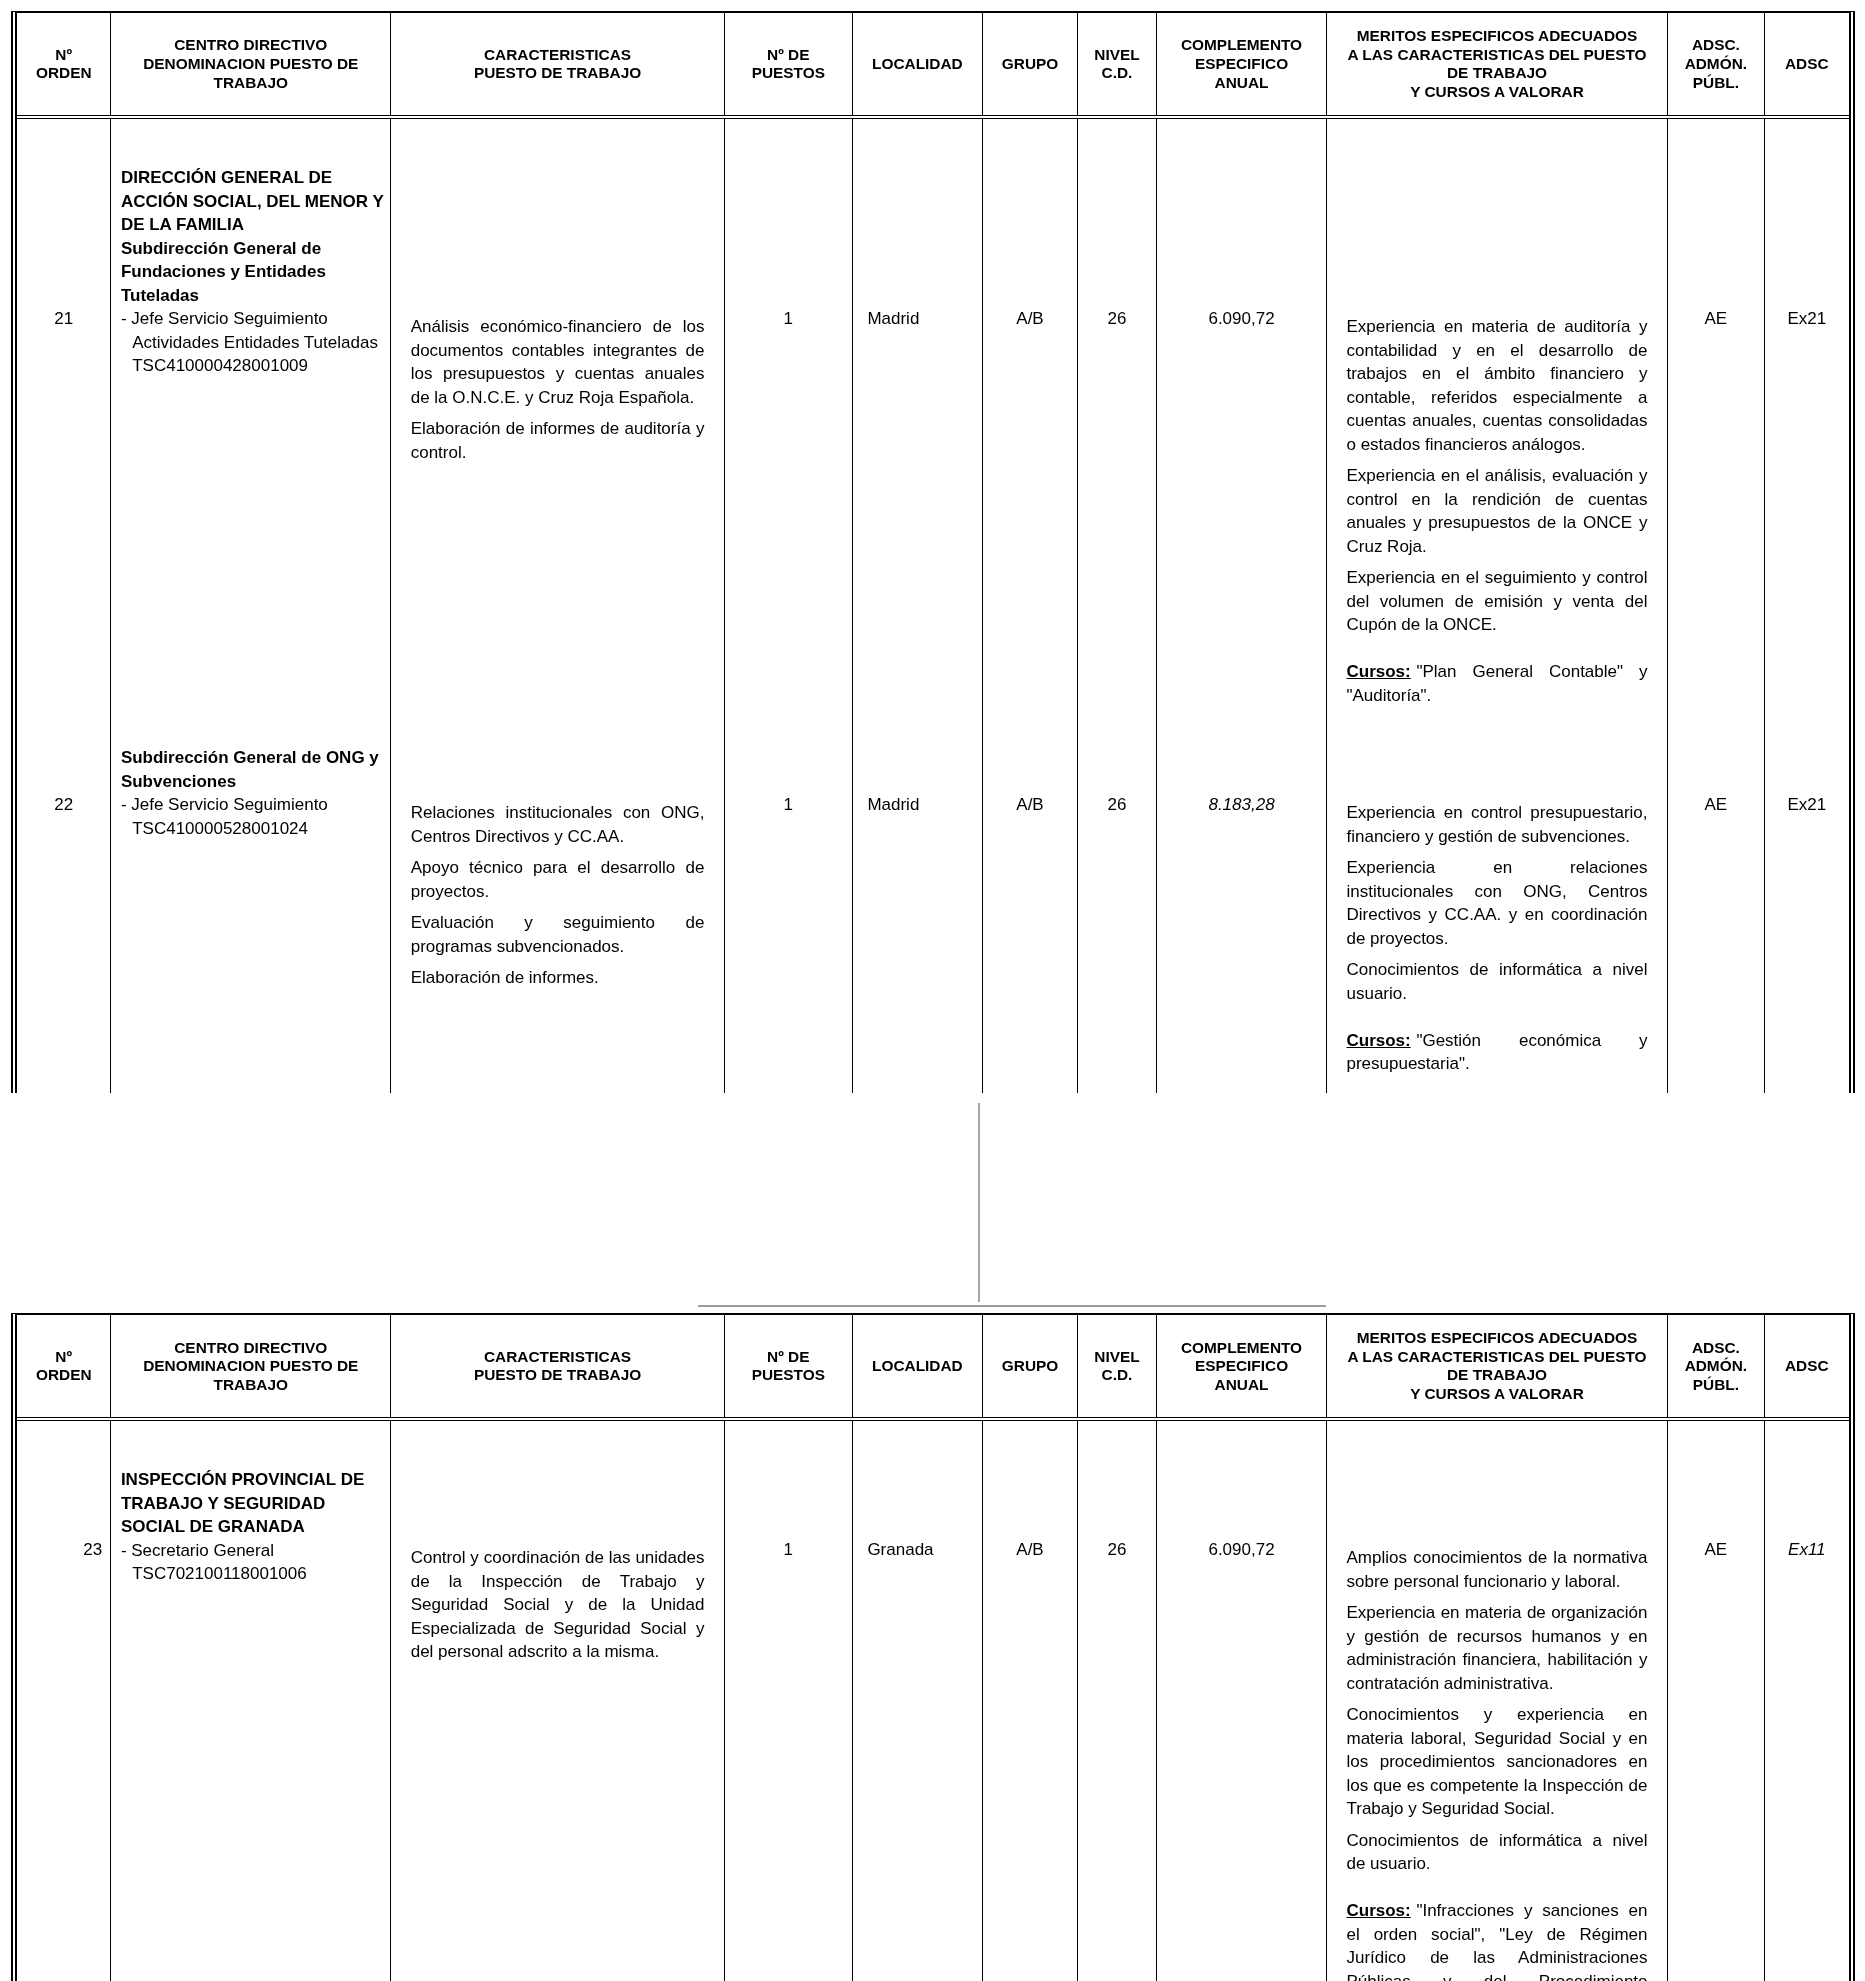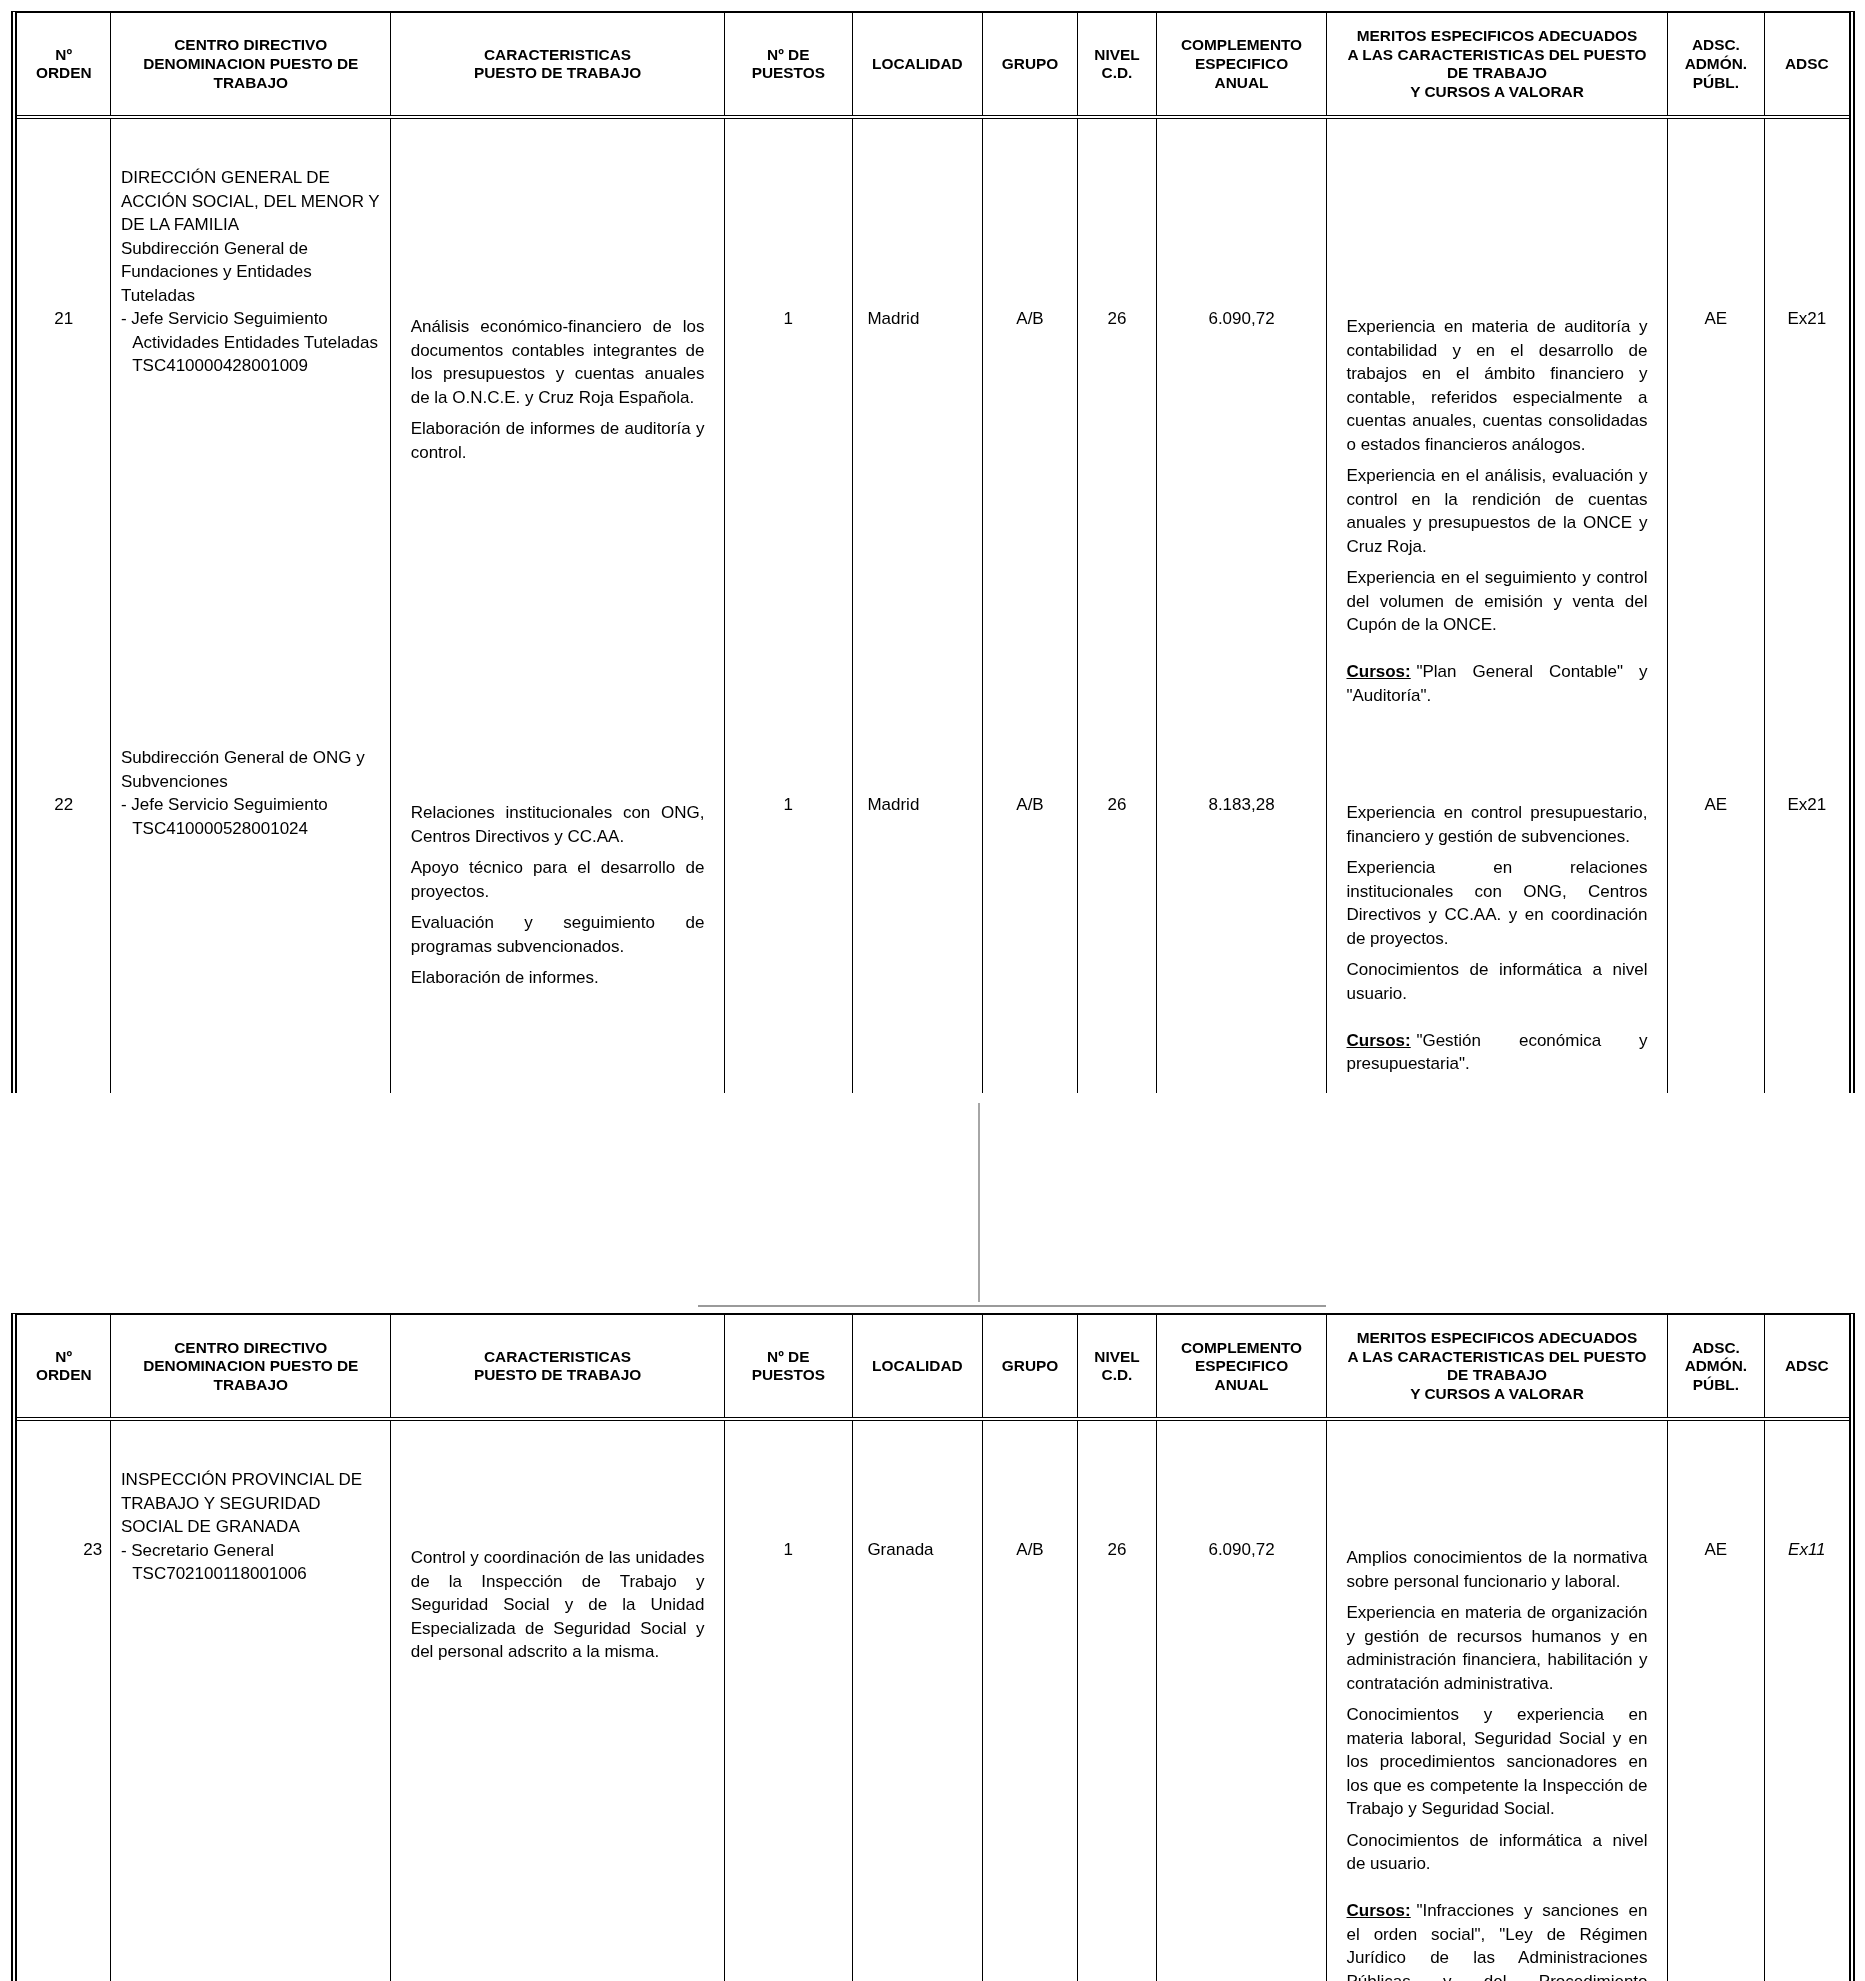--- a/index.html
+++ b/index.html
@@ -48,21 +48,21 @@
   td.cell-caract, td.cell-meritos { padding-left: 11.3px; padding-right: 11.3px; }
 
   tr.row-first > td { padding-top: 47px; }
   tr.row-next  > td { padding-top: 31px; }
   tr.row-last  > td { padding-bottom: 9.7px; }
 
   .cell-inner.just { text-align: justify; }
   .num { text-align: center; }
   .loc { padding-left: 6.5px; }
 
-  .heading { font-weight: normal; }
+  .heading { font-weight: bold; }
   .den-title { padding-left: 11.3px; text-indent: -11.3px; }
   .den-code  { padding-left: 11.3px; }
 
   p.para { margin: 8px; }
   p.cursos { margin-top: 23.5px; }
   .cursos-label { font-weight: bold; text-decoration: underline; }
   .cursos-text { margin-left: 5.7px; }
 
   
   col.col-orden           { width: 5.1%;  }
@@ -215,21 +215,21 @@
           <td class="cell-localidad">
             <div class="cell-inner loc" style="padding-top: 47px;">Madrid</div>
           </td>
           <td class="cell-grupo">
             <div class="cell-inner num" style="padding-top: 47px;">A/B</div>
           </td>
           <td class="cell-nivel">
             <div class="cell-inner num" style="padding-top: 47px;">26</div>
           </td>
           <td class="cell-complemento">
-            <div class="cell-inner num" style="padding-top: 47px;">8.183,28</div>
+            <div class="cell-inner num" style="padding-top: 47px; font-style: italic;">8.183,28</div>
           </td>
           <td class="cell-meritos">
             <div class="cell-inner just" style="padding-top: 47px;">
               <p class="para">Experiencia en control presupuestario, financiero y gestión de subvenciones.</p>
               <p class="para">Experiencia en relaciones institucionales con ONG, Centros Directivos y CC.AA. y en coordinación de proyectos.</p>
               <p class="para">Conocimientos de informática a nivel usuario.</p>
               <p class="para cursos"><span class="cursos-label">Cursos:</span><span class="cursos-text">"Gestión económica y presupuestaria".</span></p>
             </div>
           </td>
           <td class="cell-adsc-admon">

